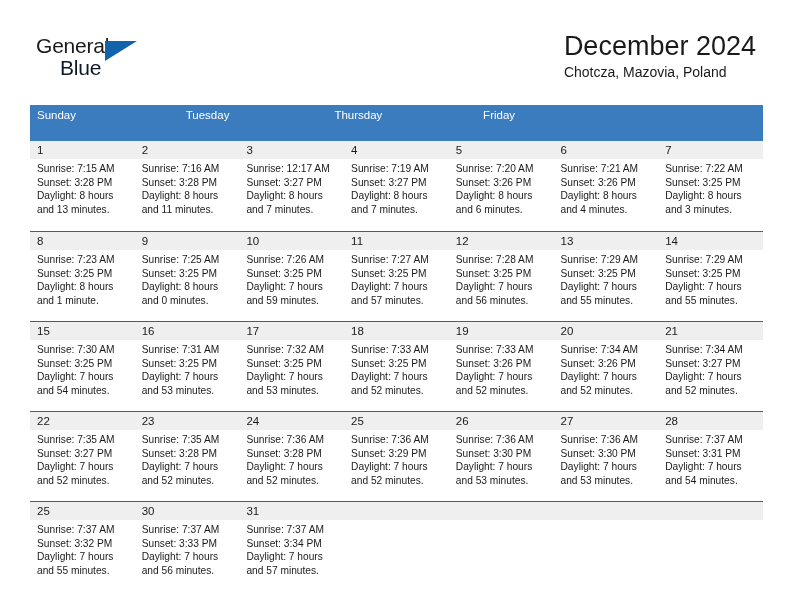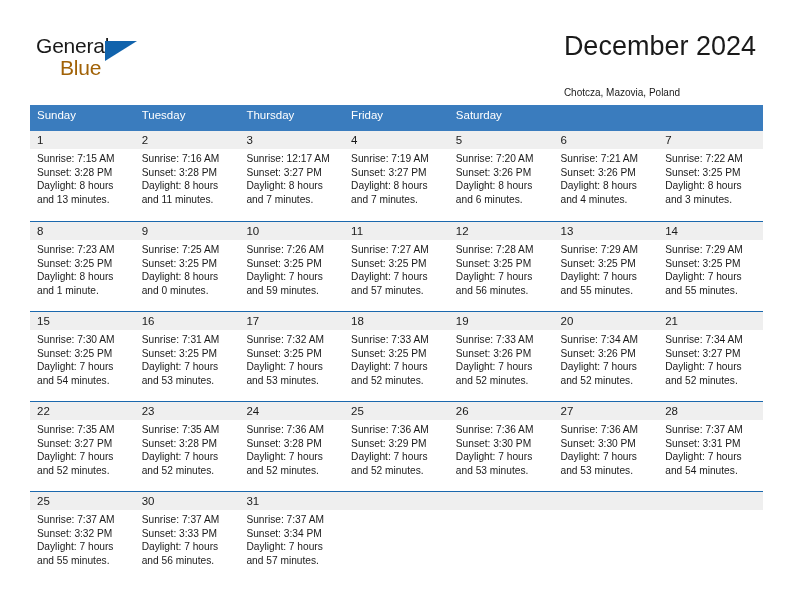--- a/index.html
+++ b/index.html
@@ -46,21 +46,21 @@
     letter-spacing: -0.2px;
     color: #1a1a1a;
     font-family: "Liberation Sans", sans-serif;
   }
   .brand-blue {
     position: absolute;
     left: 24px;
     top: 22px;
     font-size: 21px;
     letter-spacing: -0.2px;
-    color: #a16207;
+    color: #0f172a;
     font-family: "Liberation Sans", sans-serif;
   }
   .brand-flag {
     position: absolute;
     left: 69px;
     top: 7px;
     width: 0;
     height: 0;
     border-left: 32px solid #1163ac;
     border-bottom: 20px solid transparent;
@@ -71,39 +71,40 @@
     right: 36px;
     top: 30px;
   }
   .cal-title {
     font-size: 27px;
     color: #1a1a1a;
     line-height: 32px;
     white-space: nowrap;
   }
   .cal-subtitle {
-    font-size: 10px;
+    font-size: 14px;
     color: #1a1a1a;
     line-height: 20px;
-    margin-top: 21px;
+    margin-top: 0;
     white-space: nowrap;
   }
 
   
   .calendar {
     position: absolute;
     left: 30px;
     top: 105px;
     width: 733px;
   }
 
   .dow-row {
     display: flex;
     background: #3a7cbe;
-    height: 26px;
+    height: 36px;
+    gap: 44px;
   }
   .dow-cell {
     flex: 0 0 104.71px;
     width: 104.71px;
     box-sizing: border-box;
     padding-left: 7px;
     color: #ffffff;
     font-size: 11.5px;
     line-height: 21px;
     white-space: nowrap;
@@ -169,21 +170,20 @@
 
   </div>
 
   <div class="calendar">
 
     <div class="dow-row">
       <div class="dow-cell">Sunday</div>
       <div class="dow-cell">Tuesday</div>
       <div class="dow-cell">Thursday</div>
       <div class="dow-cell">Friday</div>
-      <div class="dow-cell">Saturday</div>
     </div>
 
     <div id="weeks-container">
         <div class="week-row">
           <div class="day-cell">
             <div class="date-band">1</div>
             <div class="detail">
               <div class="detail-line">Sunrise: 7:15 AM</div>
               <div class="detail-line">Sunset: 3:28 PM</div>
               <div class="detail-line">Daylight: 8 hours</div>

